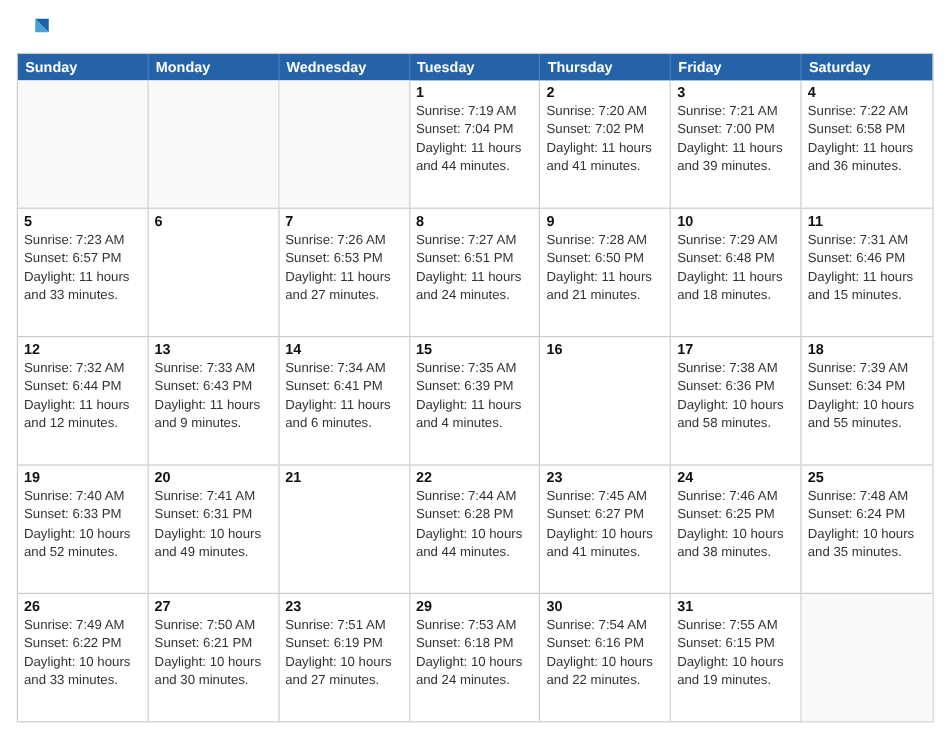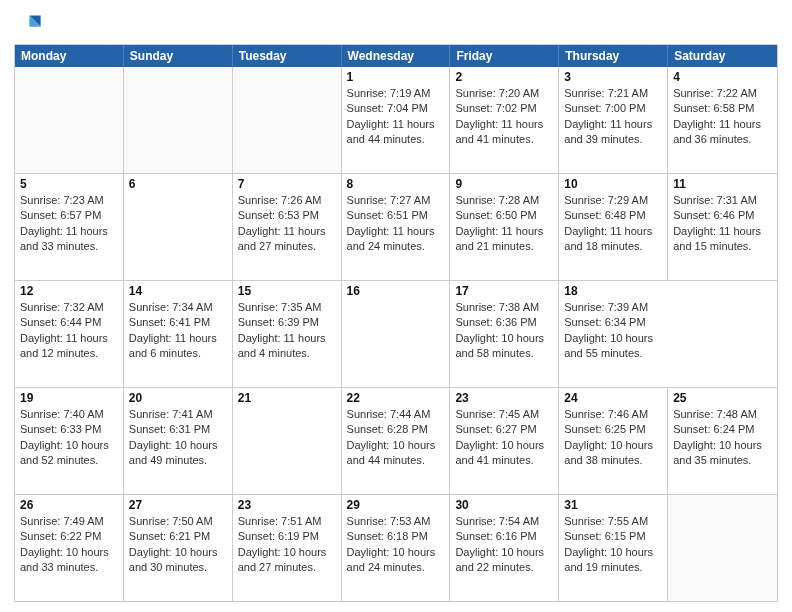--- a/index.html
+++ b/index.html
@@ -122,26 +122,26 @@
       </div>
     </div>
     <div class="title-block">
       <div class="month-title"></div>
       <div class="location"></div>
     </div>
   </div>
 
   <div class="calendar">
     <div class="cal-header">
-    <div class="cal-header-cell">Monday</div>
-        <div class="cal-header-cell">Sunday</div>
+    <div class="cal-header-cell">Sunday</div>
+        <div class="cal-header-cell">Monday</div>
+        <div class="cal-header-cell">Wednesday</div>
         <div class="cal-header-cell">Tuesday</div>
-        <div class="cal-header-cell">Wednesday</div>
+        <div class="cal-header-cell">Thursday</div>
         <div class="cal-header-cell">Friday</div>
-        <div class="cal-header-cell">Thursday</div>
         <div class="cal-header-cell">Saturday</div>
       </div>
     <div class="cal-body">
     <div class="cal-row">
           <div class="cal-cell empty"></div>
           <div class="cal-cell empty"></div>
           <div class="cal-cell empty"></div>
           <div class="cal-cell">
             <span class="day-number">1</span>
             <div class="cell-info">Sunrise: 7:19 AM<br>Sunset: 7:04 PM<br>Daylight: 11 hours and 44 minutes.</div>
@@ -185,20 +185,24 @@
           </div>
           <div class="cal-cell">
             <span class="day-number">11</span>
             <div class="cell-info">Sunrise: 7:31 AM<br>Sunset: 6:46 PM<br>Daylight: 11 hours and 15 minutes.</div>
           </div>
         </div>
         <div class="cal-row">
           <div class="cal-cell">
             <span class="day-number">12</span>
             <div class="cell-info">Sunrise: 7:32 AM<br>Sunset: 6:44 PM<br>Daylight: 11 hours and 12 minutes.</div>
+          </div>
+          <div class="cal-cell">
+            <span class="day-number">13</span>
+            <div class="cell-info">Sunrise: 7:33 AM<br>Sunset: 6:43 PM<br>Daylight: 11 hours and 9 minutes.</div>
           </div>
           <div class="cal-cell">
             <span class="day-number">14</span>
             <div class="cell-info">Sunrise: 7:34 AM<br>Sunset: 6:41 PM<br>Daylight: 11 hours and 6 minutes.</div>
           </div>
           <div class="cal-cell">
             <span class="day-number">15</span>
             <div class="cell-info">Sunrise: 7:35 AM<br>Sunset: 6:39 PM<br>Daylight: 11 hours and 4 minutes.</div>
           </div>
           <div class="cal-cell">

